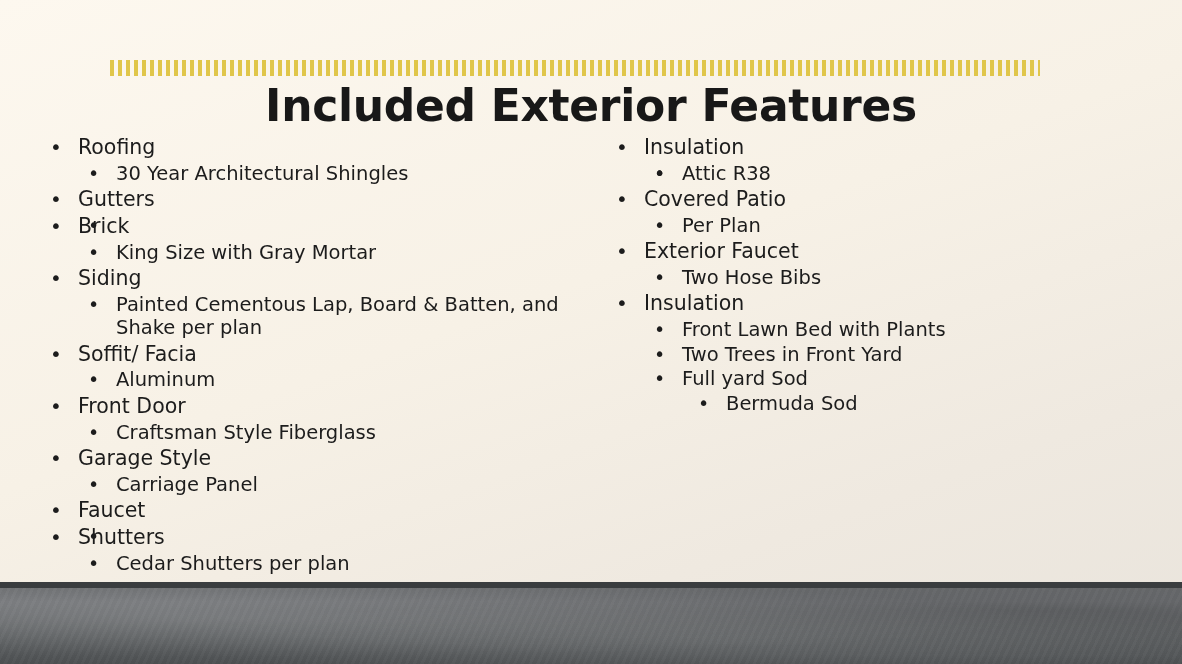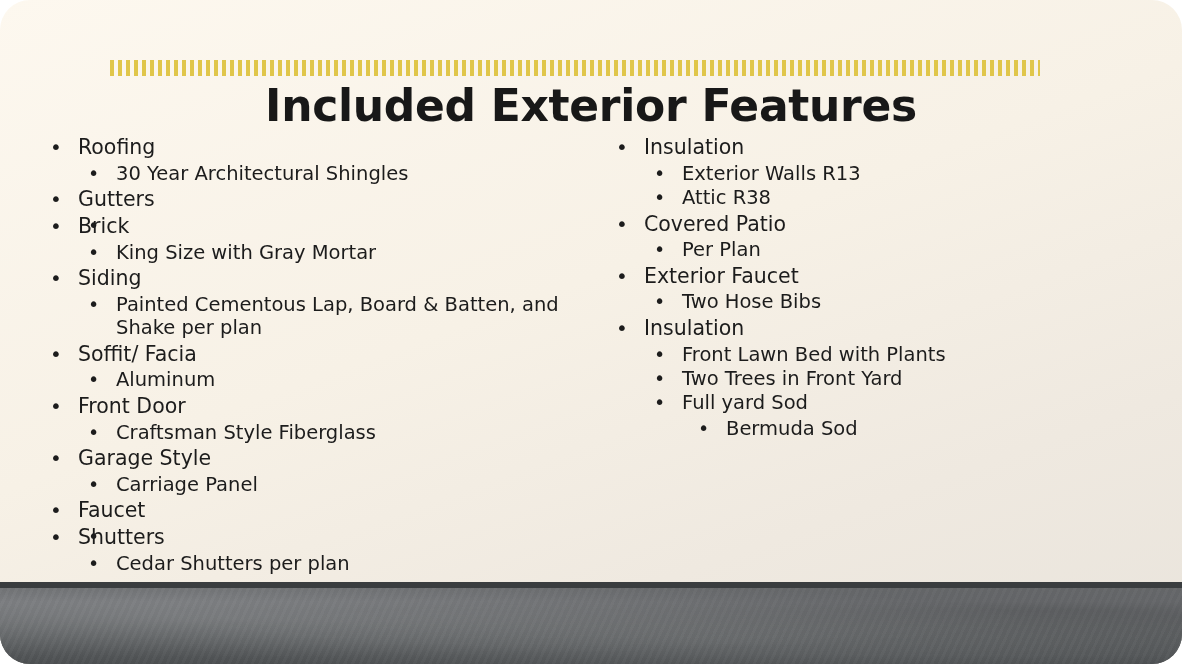--- a/index.html
+++ b/index.html
@@ -13,21 +13,20 @@
   body {
     font-family: "DejaVu Sans", sans-serif;
     background: #ffffff;
   }
   .slide {
     position: relative;
     width: 1182px;
     height: 664px;
     background: linear-gradient(160deg, #fdf8ef 0%, #f7f1e6 45%, #efe9e0 75%, #e9e4dc 100%);
     overflow: hidden;
-    border-radius: 30px;
   }
   
   .gold-bar {
     position: absolute;
     left: 110px;
     top: 60px;
     width: 930px;
     height: 16px;
     background-image: repeating-linear-gradient(
       to right,
@@ -184,21 +183,21 @@
               <li class="subitem"><span class="bullet">•</span></li>
             </ul></li>
           <li class="item"><span class="bullet">•</span><span class="label">Shutters</span><ul class="lv2">
               <li class="subitem"><span class="bullet">•</span><span class="label">Cedar Shutters per plan</span></li>
             </ul></li>
         </ul>
     </div>
     <div class="col right">
       <ul class="lv1" id="right-list">
           <li class="item"><span class="bullet">•</span><span class="label">Insulation</span><ul class="lv2">
-              <li class="subitem"><span class="bullet">•</span><span class="label">Exterior Walls R13</span></li>
+              <li class="subitem"><span class="bullet">•</span></li>
               <li class="subitem"><span class="bullet">•</span><span class="label">Attic R38</span></li>
             </ul></li>
           <li class="item"><span class="bullet">•</span><span class="label">Covered Patio</span><ul class="lv2">
               <li class="subitem"><span class="bullet">•</span><span class="label">Per Plan</span></li>
             </ul></li>
           <li class="item"><span class="bullet">•</span><span class="label">Exterior Faucet</span><ul class="lv2">
               <li class="subitem"><span class="bullet">•</span><span class="label">Two Hose Bibs</span></li>
             </ul></li>
           <li class="item"><span class="bullet">•</span><span class="label">Insulation</span><ul class="lv2">
               <li class="subitem"><span class="bullet">•</span><span class="label">Front Lawn Bed with Plants</span></li>

